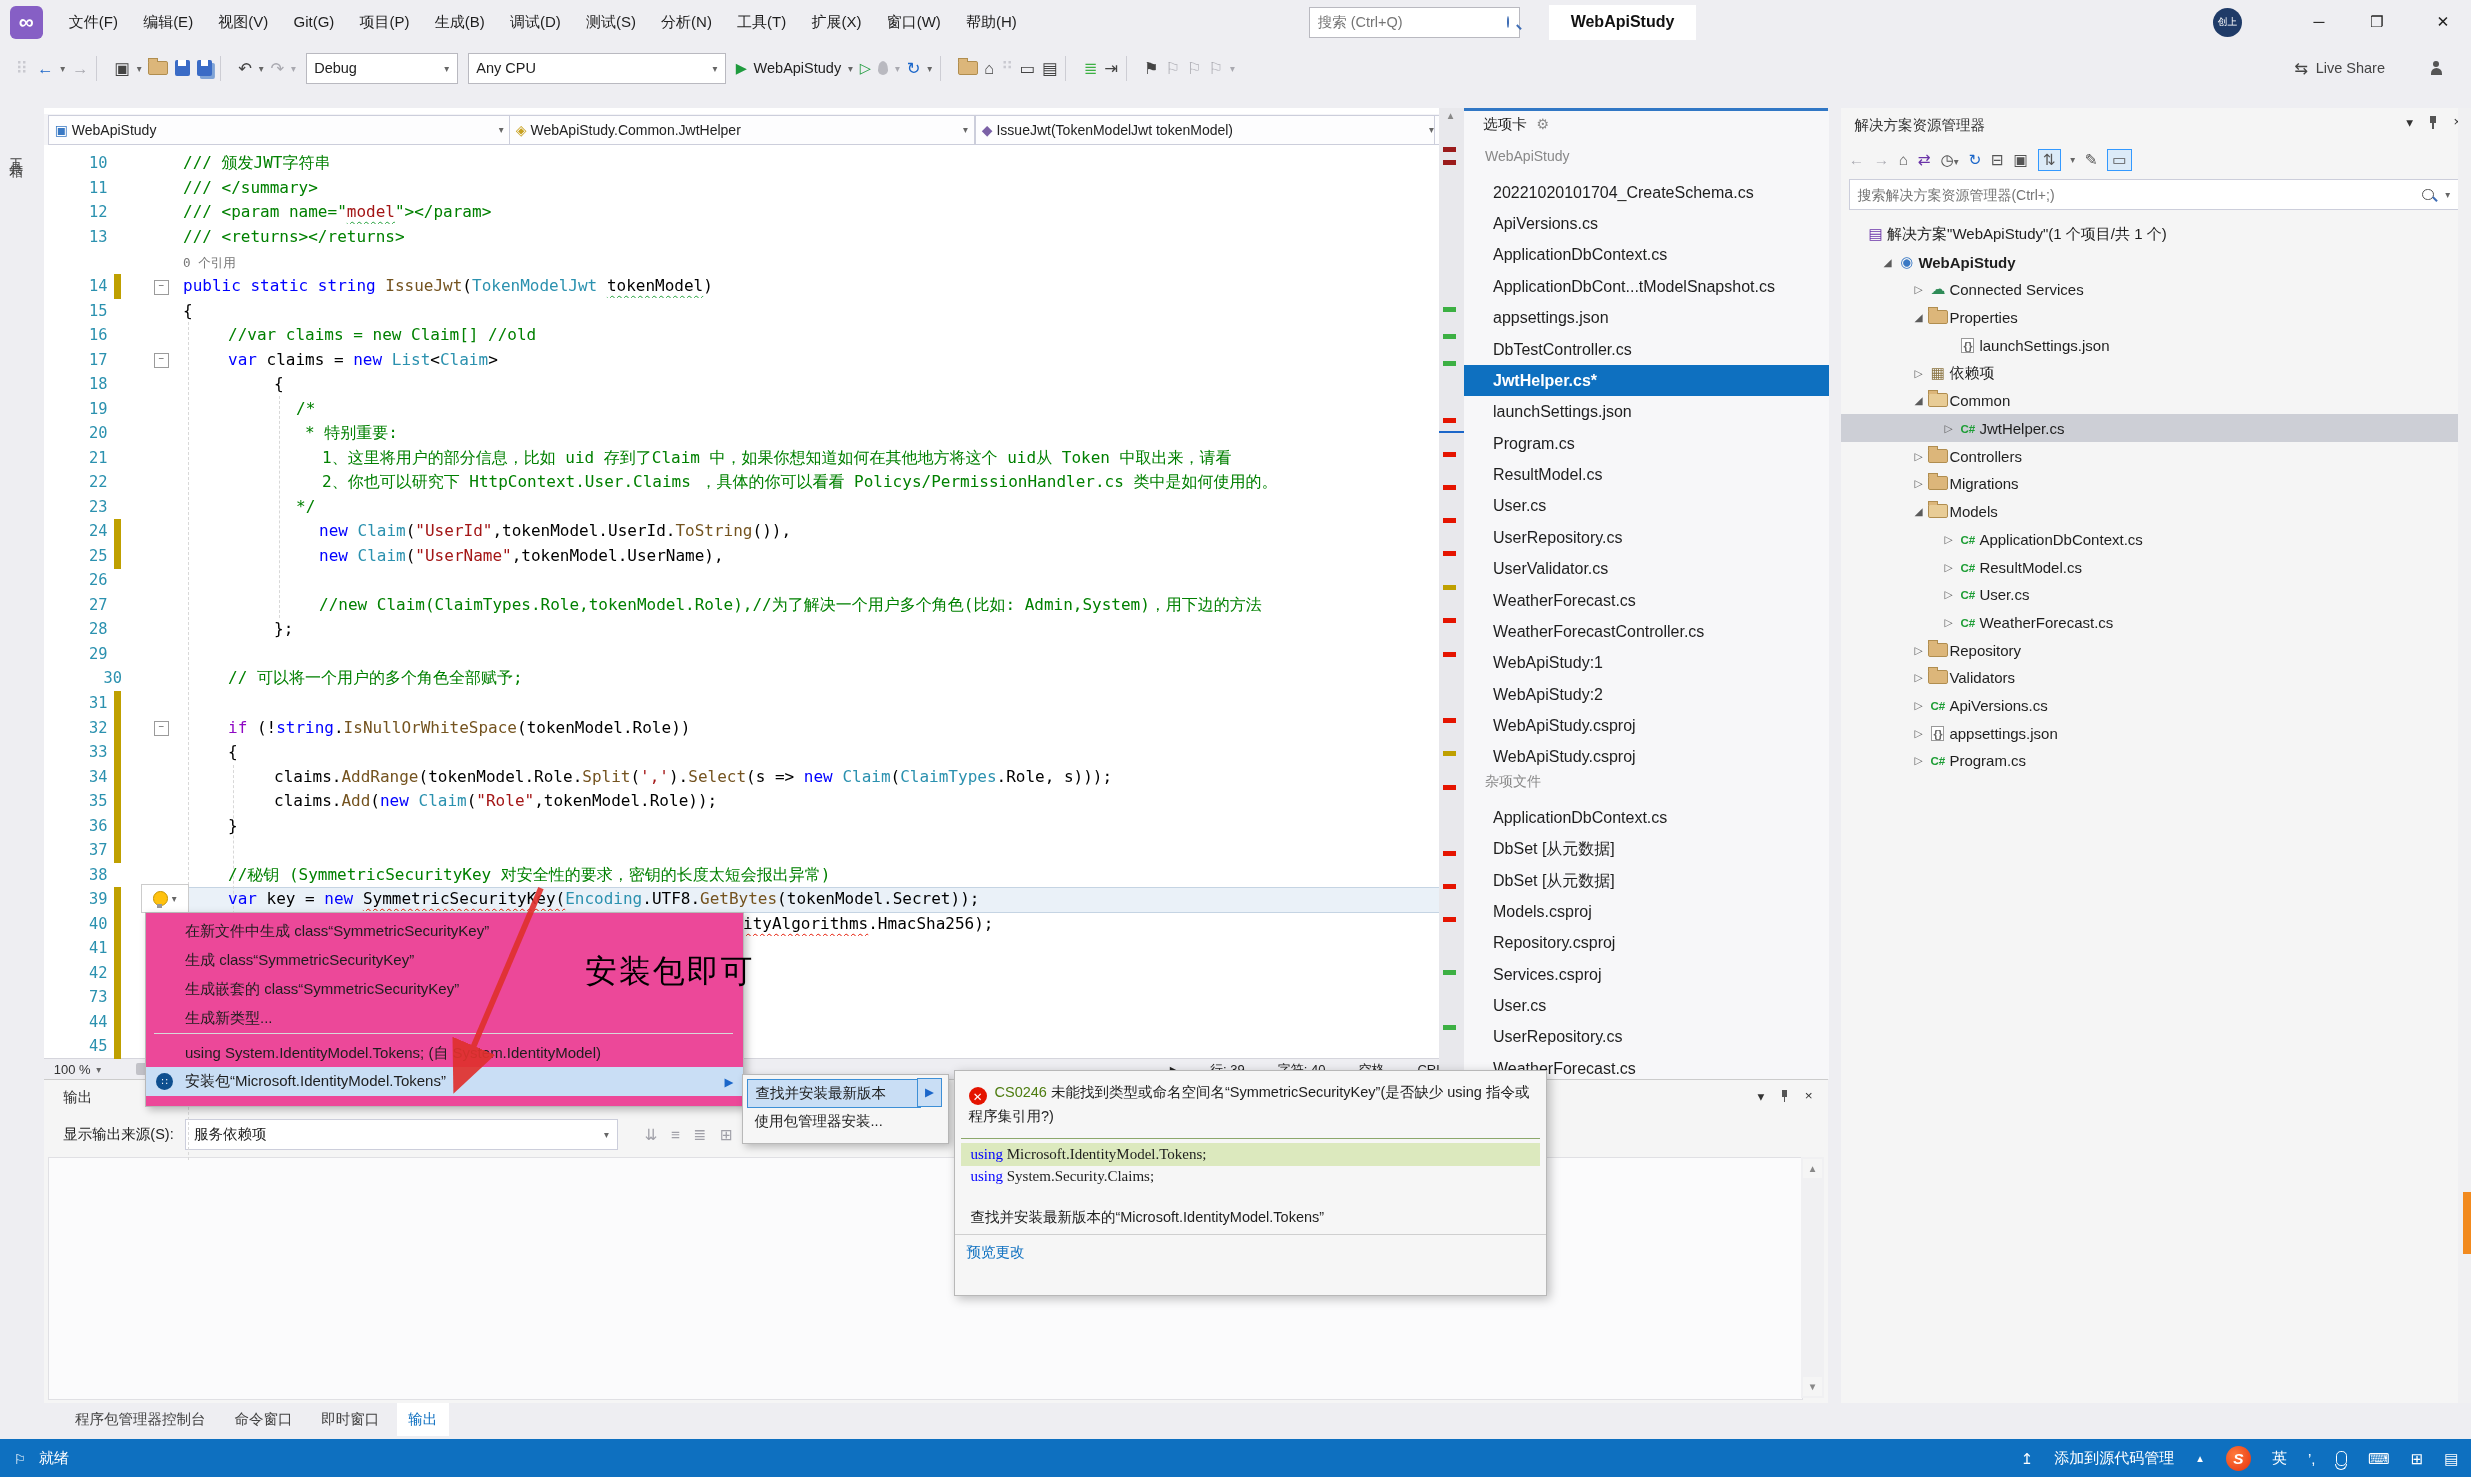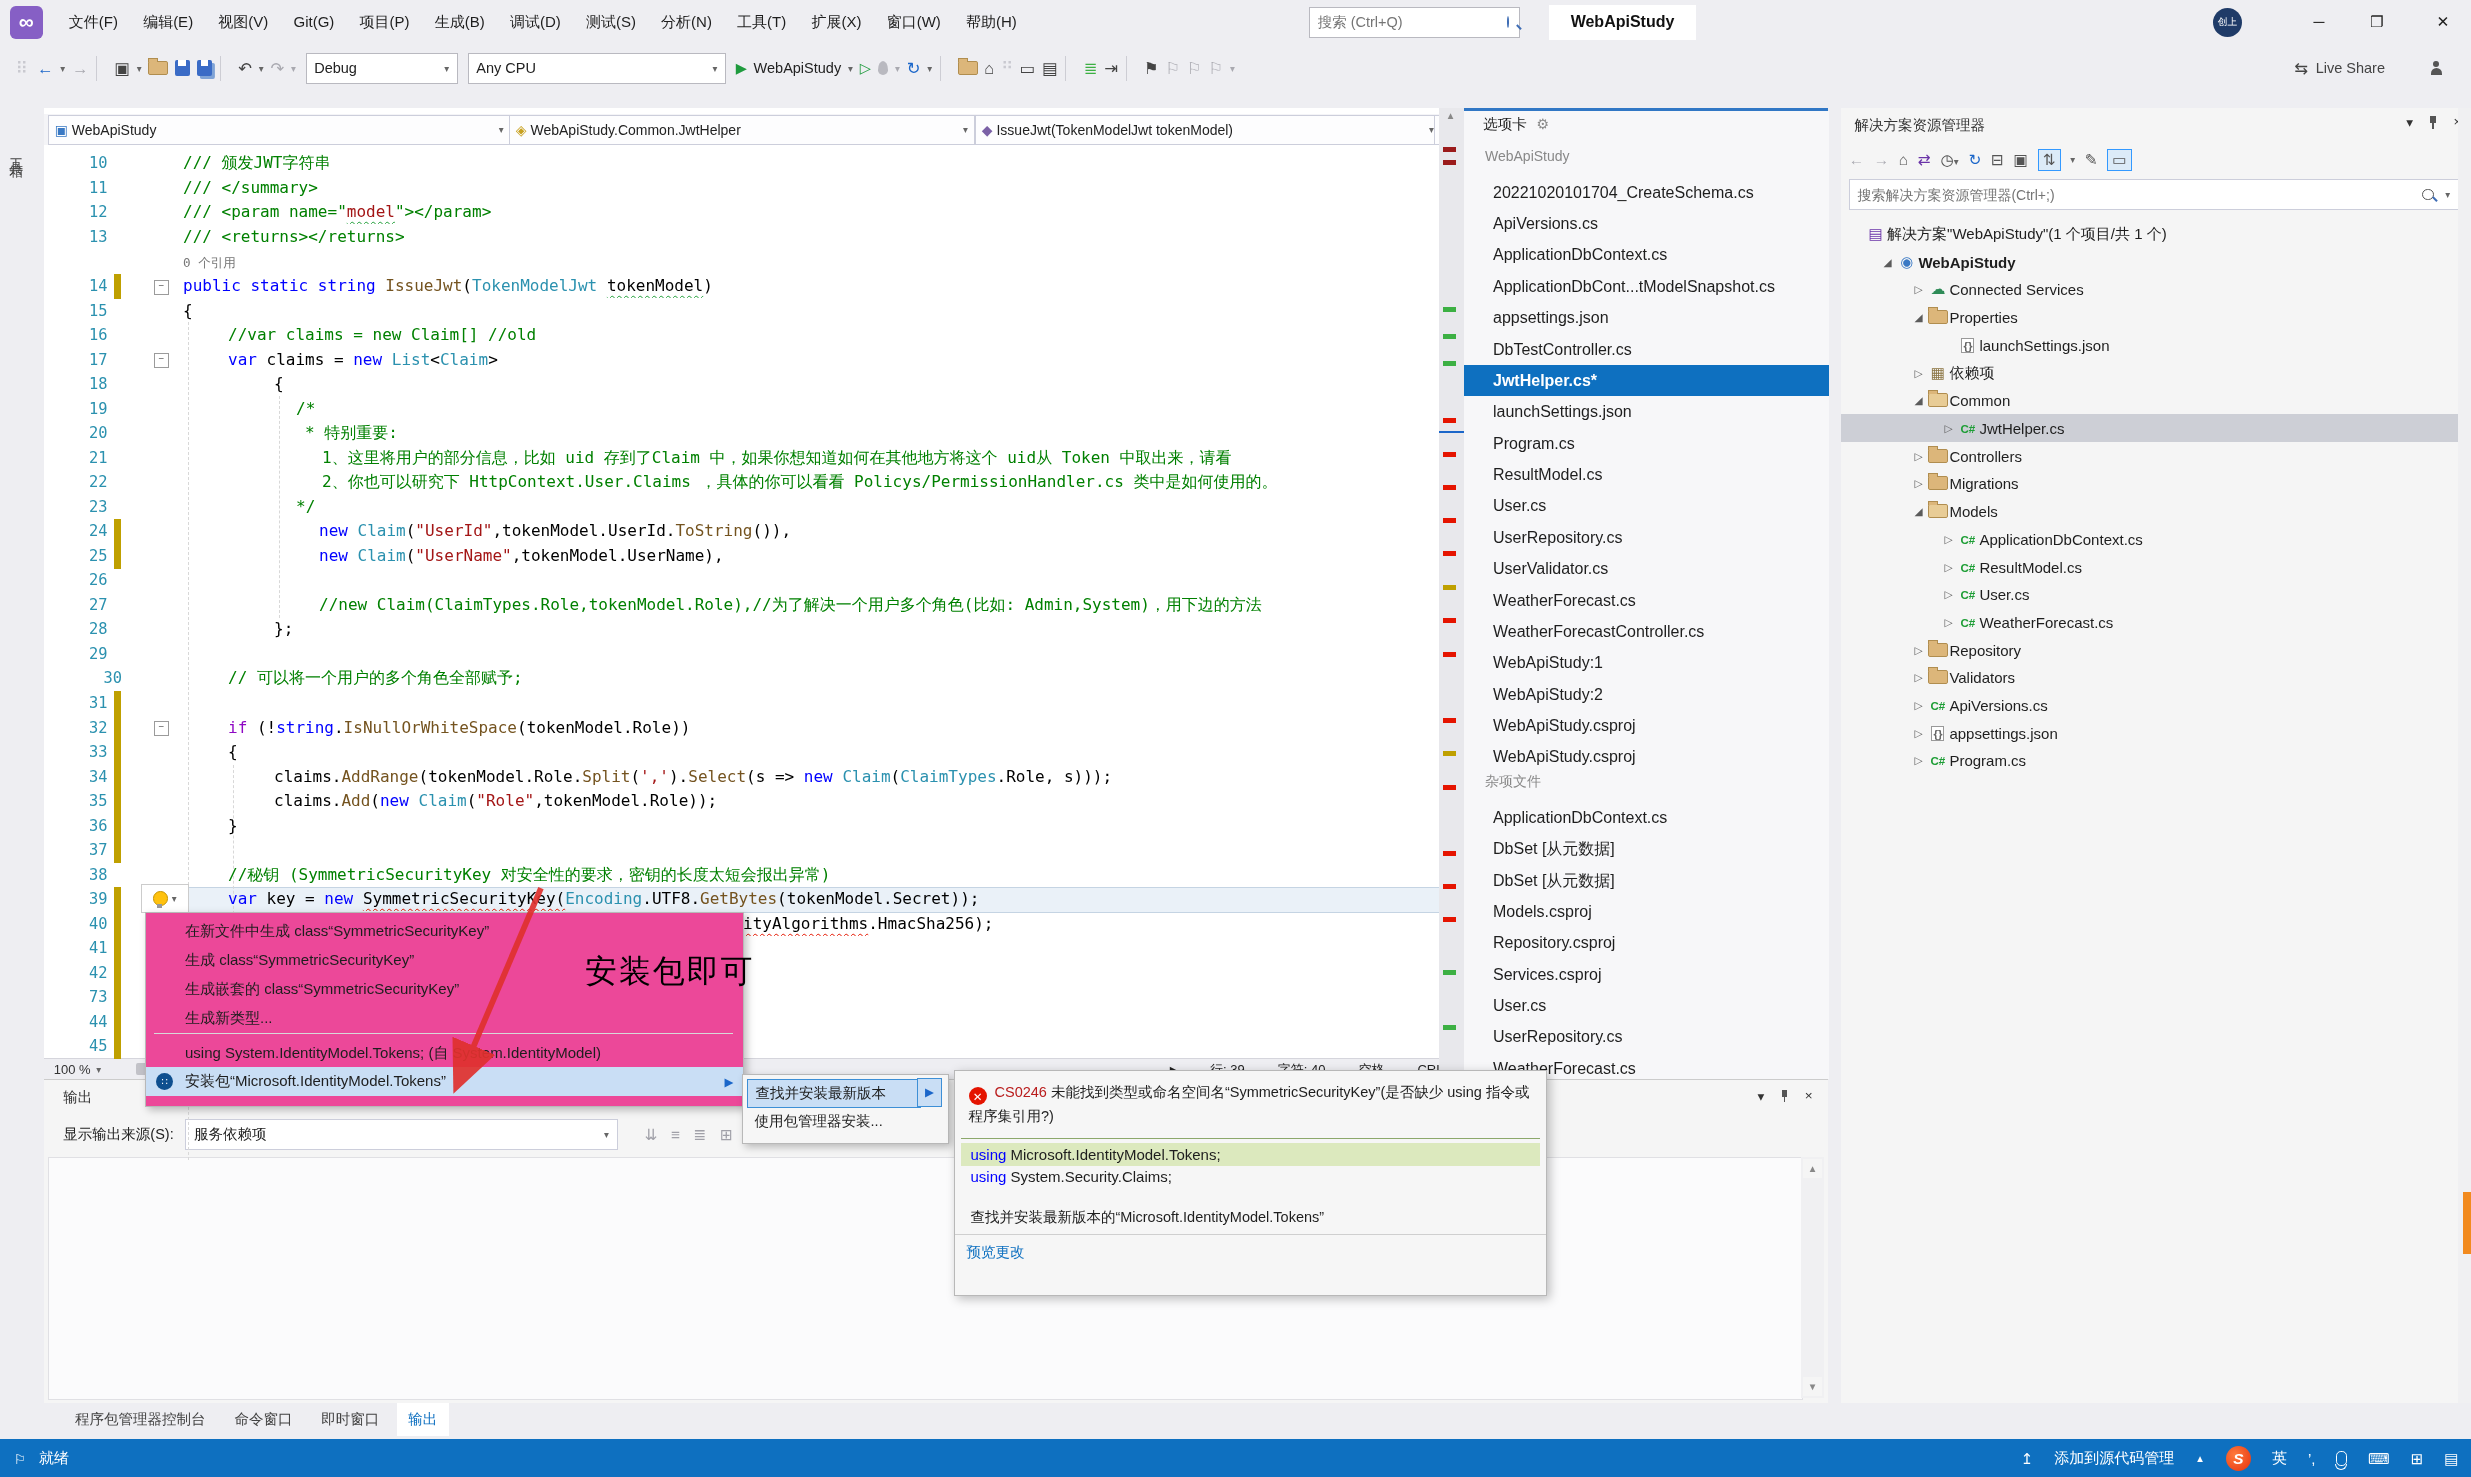--- a/index.html
+++ b/index.html
@@ -134,22 +134,22 @@
   .submenu{left:742px;top:1074px;width:205px;height:68px;background:#F6F6F6;border:1px solid #B8B8B8;
     box-shadow:2.9px 2.9px 7.7px rgba(0,0,0,.25);z-index:21;}
   .sm-item{position:absolute;left:3.9px;width:164px;height:27px;display:flex;align-items:center;font-size:14.5px;color:#1E1E1E;padding-left:7.7px;}
   .sm-sel{background:#C9DEF5;border:1px solid #3D8FD6;}
   .sm-arrowbox{position:absolute;left:174px;top:2.9px;width:23px;height:27px;border:1px solid #3D8FD6;background:#C9DEF5;
     display:flex;align-items:center;justify-content:center;color:#1B66C9;font-size:11.6px;}
   .errpop{left:954px;top:1070px;width:591px;height:224px;background:#F6F6F6;border:1px solid #B8B8B8;
     box-shadow:2.9px 2.9px 9.7px rgba(0,0,0,.25);z-index:22;font-size:14.5px;color:#1E1E1E;}
   .err-ico{width:18.3px;height:18.3px;border-radius:50%;background:#E41400;color:#fff;font-size:11.6px;font-weight:bold;
     display:inline-flex;align-items:center;justify-content:center;margin-right:7.7px;vertical-align:-3.9px;}
-  .errcode{color:#b91c1c;}
-  .fixline{font-family:Liberation Sans, sans-serif;font-size:15px;padding:2.9px 9.7px;white-space:pre;}
+  .errcode{color:#4d7c0f;}
+  .fixline{font-family:Liberation Serif, serif;font-size:15px;padding:2.9px 9.7px;white-space:pre;}
   .added{background:#DCE9BE;}
   .preview{color:#0E70C0;padding:7.7px 11.6px;}
   .annotation{left:585px;top:950px;font-size:32px;font-weight:normal;color:#000000;z-index:25;letter-spacing:1.9px;}
   #arrow-svg{left:0;top:0;width:2472px;height:1477px;z-index:24;pointer-events:none;}
   .edge-orange{left:2463px;top:1192px;width:7.7px;height:62px;background:#F28A1E;z-index:5;}
   .pin{display:inline-block;width:9.7px;height:13.5px;position:relative;}
   .pin::before{content:"";position:absolute;left:1.9px;top:1px;width:5.8px;height:6.8px;background:#555;}
   .pin::after{content:"";position:absolute;left:3.9px;top:7.7px;width:1.9px;height:5.8px;background:#555;}
 </style>
 </head>

